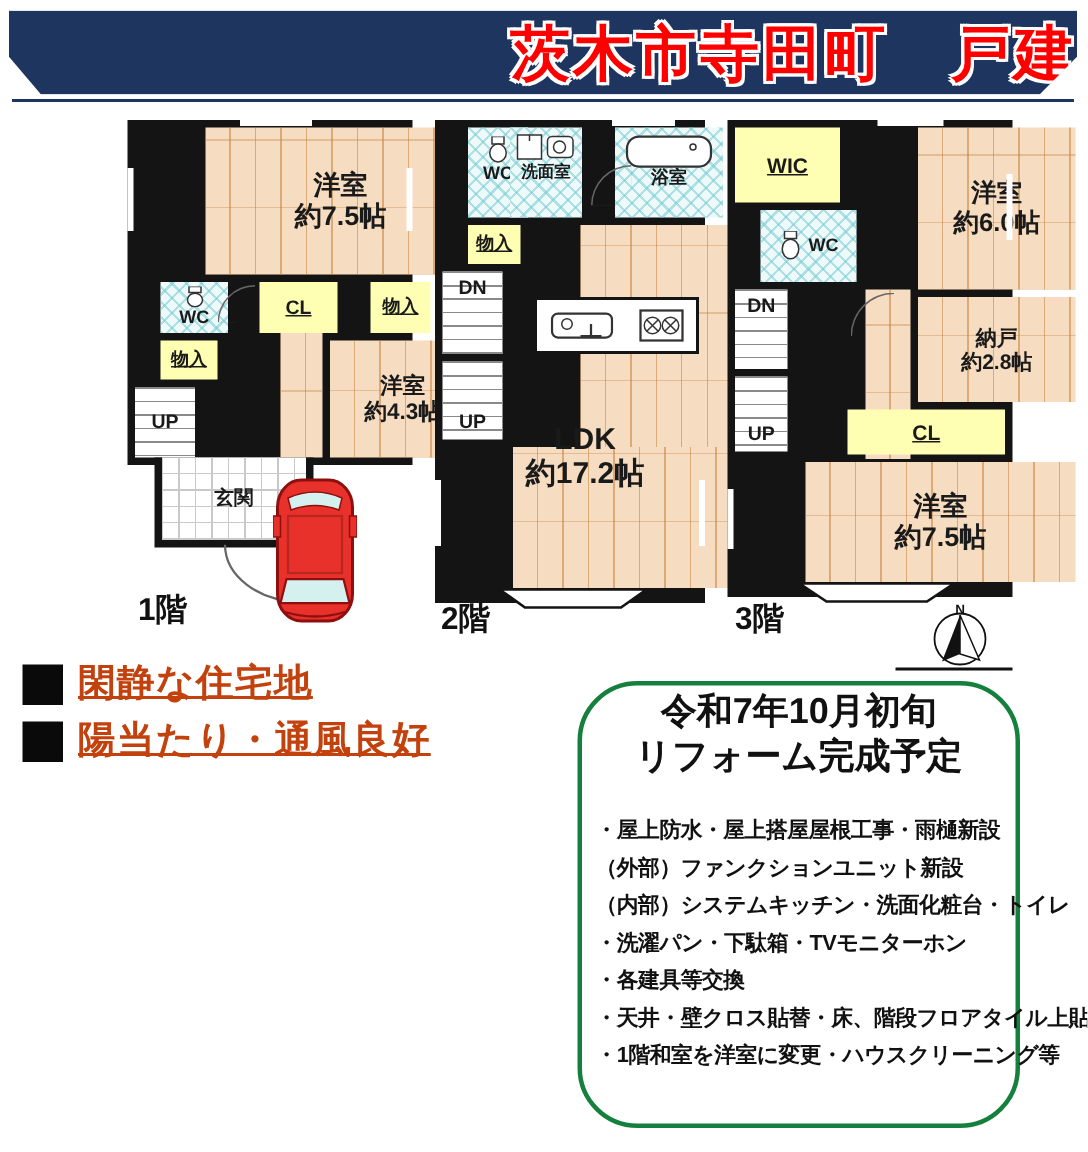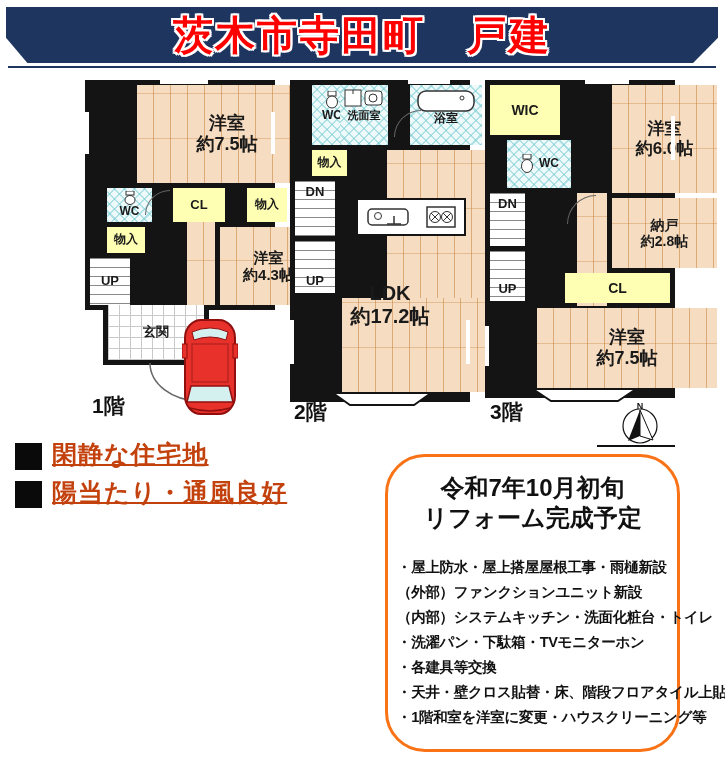--- a/index.html
+++ b/index.html
@@ -2,37 +2,37 @@
 <html><head>
 <meta charset="utf-8">
 <style>
   html,body{margin:0;padding:0;background:#fff;}
   .stage{position:relative;width:725px;height:768px;background:#fff;overflow:hidden;
          font-family:"Liberation Sans",sans-serif;}
 
   
   .banner{position:absolute;left:6px;top:7px;width:712px;height:56px;background:#1e3560;
           clip-path:polygon(0% 0%,100% 0%,100% 55%,96.5% 100%,3% 100%,0% 55%);
-          display:flex;align-items:center;justify-content:center;}
+          display:flex;align-items:center;justify-content:flex-end;}
   .banner-title{font-size:40px;font-weight:bold;color:#fe0000;letter-spacing:2px;
           text-shadow:-2px -2px 0 #fff,2px -2px 0 #fff,-2px 2px 0 #fff,2px 2px 0 #fff,
                       0 -2px 0 #fff,0 2px 0 #fff,-2px 0 0 #fff,2px 0 0 #fff;}
   .banner-underline{position:absolute;left:8px;top:66px;width:708px;height:2px;background:#1e3560;}
 
   
   .plan{position:absolute;background:#141414;}
   .room{position:absolute;display:flex;flex-direction:column;align-items:center;justify-content:center;
         text-align:center;font-weight:bold;color:#1a1a1a;white-space:pre-line;line-height:1.15;}
   .wood{background-color:#f6dcc0;
         background-image:repeating-linear-gradient(90deg,rgba(198,128,58,.0) 0 16px,rgba(198,128,58,.55) 16px 17px),
                          repeating-linear-gradient(0deg,rgba(198,128,58,.0) 0 44px,rgba(198,128,58,.35) 44px 45px);margin-left:47px;}
   .tile{background-color:#eef9f9;
         background-image:repeating-linear-gradient(45deg,rgba(110,200,210,.5) 0 1.5px,transparent 1.5px 7px),
                          repeating-linear-gradient(-45deg,rgba(110,200,210,.5) 0 1.5px,transparent 1.5px 7px);}
-  .closet{background:#ffffb3;}
+  .closet{background:#ffffb3;text-decoration:underline;}
   .stairs{background-color:#fff;
         background-image:repeating-linear-gradient(180deg,#8a8a8a 0 1px,transparent 1px 9px);}
   .genkan-tile{background-color:#fff;
         background-image:repeating-linear-gradient(0deg,#c9c9c9 0 1px,transparent 1px 11px),
                          repeating-linear-gradient(90deg,#c9c9c9 0 1px,transparent 1px 11px);}
   .win{position:absolute;background:#fff;}
   .floor-label{position:absolute;font-size:21px;font-weight:600;color:#111;}
   .arc{position:absolute;border:1.5px solid #666;background:transparent;}
   .arc-tl{border-right:none;border-bottom:none;border-radius:100% 0 0 0;}
   .bay{position:absolute;}
@@ -42,21 +42,21 @@
   .fs14{font-size:14px;} .fs15{font-size:15px;} .fs17{font-size:17px;} .fs18{font-size:18px;}
   .fs20{font-size:20px;}
 
   
   .feat-sq{position:absolute;width:27px;height:27px;background:#0a0a0a;}
   .feat-text{position:absolute;font-size:25px;font-weight:bold;color:#c2410c;
              text-decoration:underline;text-decoration-thickness:2px;letter-spacing:1px;}
 
   
   .info-box{position:absolute;left:385px;top:454px;width:295px;height:298px;background:#fff;
-            border:3px solid #f97316;border-radius:40px;box-sizing:border-box;padding-top:16px;}
+            border:3px solid #15803d;border-radius:40px;box-sizing:border-box;padding-top:3px;}
   .info-title{width:100%;text-align:center;font-size:24px;font-weight:bold;color:#111;line-height:1.25;}
   .info-items{margin-top:22px;padding-left:9px;}
   .info-item{font-size:14.5px;font-weight:bold;color:#111;line-height:25px;white-space:nowrap;letter-spacing:-0.3px;}
 </style>
 </head>
 <body>
 
 <div class="stage">
 
   <div class="banner">

